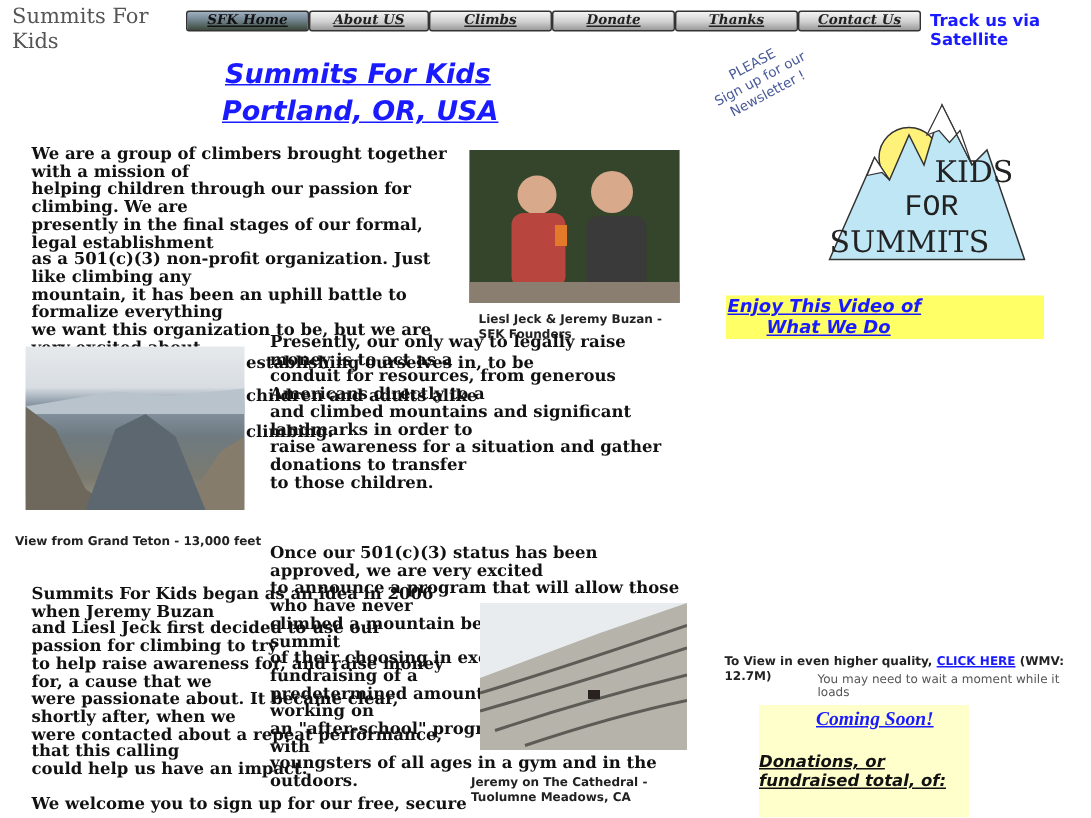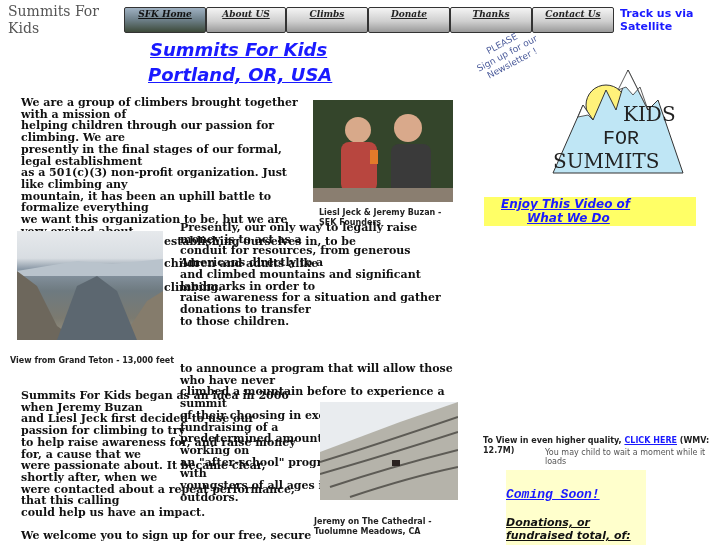--- a/index.html
+++ b/index.html
@@ -1,20 +1,20 @@
 <!DOCTYPE html>
 <html><head>
 <meta charset="utf-8">
 <style>
   html, body { margin:0; padding:0; background:#ffffff; }
   body { width:727px; height:545px; overflow:hidden; position:relative; font-family:"DejaVu Serif", serif; }
   .abs { position:absolute; }
   .site-title { left:8px; top:3px; font-size:14px; line-height:17px; color:#555555; font-family:"DejaVu Serif", serif; width:100px; }
   .nav { left:124px; top:7px; height:14px; display:flex; }
-  .nav-btn { height:26px; box-sizing:border-box; border:1px solid #333; border-radius:2px;
+  .nav-btn { height:14px; box-sizing:border-box; border:1px solid #333; border-radius:2px;
     background:linear-gradient(#f4f4f4,#cfcfcf 55%,#9a9a9a); font-family:"DejaVu Serif", serif; font-style:italic; font-weight:bold;
     font-size:9px; line-height:12px; text-align:center; color:#222; text-decoration:underline; }
   .nav-btn.home { background:linear-gradient(#9fb1c2,#6d7f88 50%,#3d4a3a); color:#111; }
   .satellite-link { left:620px; top:7px; font-family:"DejaVu Sans", sans-serif; font-weight:bold; font-size:11px; color:#1a1aff; }
   .headline { font-family:"DejaVu Sans", sans-serif; font-weight:bold; font-style:italic; font-size:18px; color:#1a1aff; text-decoration:underline; white-space:nowrap; }
   .body-text { font-family:"DejaVu Serif", serif; font-weight:bold; font-size:11px; line-height:11.7px; color:#111; }
   .caption { font-family:"DejaVu Sans", sans-serif; font-size:8px; font-weight:bold; color:#222; line-height:10px; }
   .photo { overflow:hidden; }
   .yellow-box { background:#ffff66; }
   .cream-box { background:#ffffcc; }
@@ -75,20 +75,21 @@
 
 <div class="abs body-text" style="left:180px;top:222px;width:278px">
   <div>Presently, our only way to legally raise money is to act as a</div>
   <div>conduit for resources, from generous Americans directly to a</div>
   <div>and climbed mountains and significant landmarks in order to</div>
   <div>raise awareness for a situation and gather donations to transfer</div>
   <div>to those children.</div>
 </div>
 
 <div class="abs body-text" style="left:180px;top:363px;width:280px">
+  <div>Once our 501(c)(3) status has been approved, we are very excited</div>
   <div>to announce a program that will allow those who have never</div>
   <div>climbed a mountain before to experience a summit</div>
   <div>of their choosing in exchange for fundraising of a</div>
   <div>predetermined amount.  We will also begin working on</div>
   <div>an "after-school" program that will work with</div>
   <div>youngsters of all ages in a gym and in the outdoors.</div>
 </div>
 
 <div class="abs photo" style="left:320px;top:402px;width:138px;height:98px;background:#bdbdb6">
   <svg width="138" height="98" viewBox="0 0 138 98">
@@ -122,32 +123,32 @@
     <polygon points="5,108 35,40 45,55 58,25 68,45 80,5 100,45 110,35 135,108" fill="#bfe6f5" stroke="#333" stroke-width="1"></polygon>
     <polygon points="35,40 30,52 40,50 45,55" fill="#fff" stroke="#333" stroke-width="0.8"></polygon>
     <polygon points="80,5 70,25 78,22 85,30 92,22 100,45" fill="#fff" stroke="#333" stroke-width="0.8"></polygon>
   </svg>
   <div class="abs" style="left:75px;top:37px;font-family:'DejaVu Serif',serif;font-size:20px;color:#222;">KIDS</div>
   <div class="abs" style="left:55px;top:62px;font-family:Liberation Mono, monospace;font-size:20px;color:#222;">FOR</div>
   <div class="abs" style="left:5px;top:84px;font-family:'DejaVu Serif',serif;font-size:20px;color:#222;">SUMMITS</div>
 </div>
 
 <div class="abs yellow-box" style="left:484px;top:197px;width:212px;height:29px">
-  <div style="font-family:'DejaVu Sans',sans-serif;font-weight:bold;font-style:italic;font-size:12px;line-height:14px;padding-left:17px;" class="blue-link">
+  <div style="font-family:'DejaVu Sans',sans-serif;font-weight:bold;font-style:italic;font-size:12px;line-height:14px;padding-left:1px;" class="blue-link">
     <div>Enjoy This Video of</div>
     <div style="padding-left:26px">What We Do</div>
   </div>
 </div>
 
 <div class="abs" style="left:483px;top:436px;width:230px;font-family:'DejaVu Sans',sans-serif;font-size:8px;font-weight:bold;line-height:10px;color:#222;">
   <span>To View in even higher quality,</span>
   <span class="blue-link">CLICK HERE</span>
   <span>(WMV: 12.7M)</span>
 </div>
-<div class="abs" style="left:545px;top:448px;font-family:'DejaVu Sans',sans-serif;font-size:8px;color:#555;">You may child to wait a moment while it loads</div>
+<div class="abs" style="left:545px;top:448px;font-family:'DejaVu Sans',sans-serif;font-size:8px;color:#555;">You may need to wait a moment while it loads</div>
 
 <div class="abs cream-box" style="left:506px;top:470px;width:140px;height:75px">
-  <div class="blue-link" style="font-family:Liberation Mono, monospace;font-weight:bold;font-style:italic;font-size:13px;margin-top:17px;">Coming Soon!</div>
+  <div class="blue-link" style="font-family:Liberation Serif, serif;font-weight:bold;font-style:italic;font-size:13px;margin-top:1px;padding-left:38px;">Coming Soon!</div>
   <div style="font-family:'DejaVu Sans',sans-serif;font-weight:bold;font-style:italic;font-size:11px;line-height:13px;margin-top:14px;color:#111;text-decoration:underline;">
     <div>Donations, or</div>
     <div>fundraised total, of:</div>
   </div>
 </div>
 
 </body></html>

